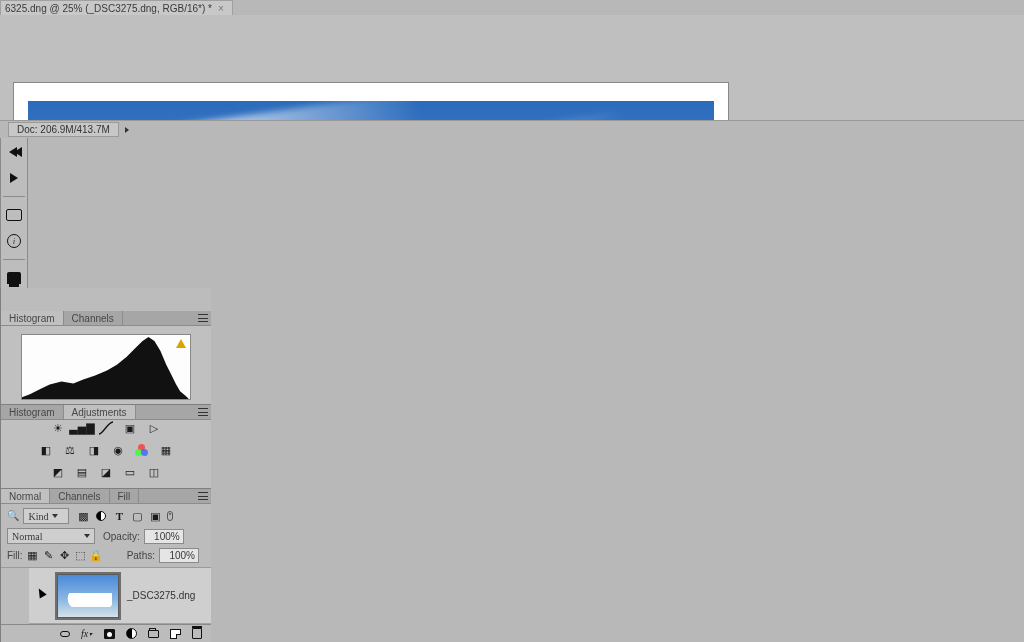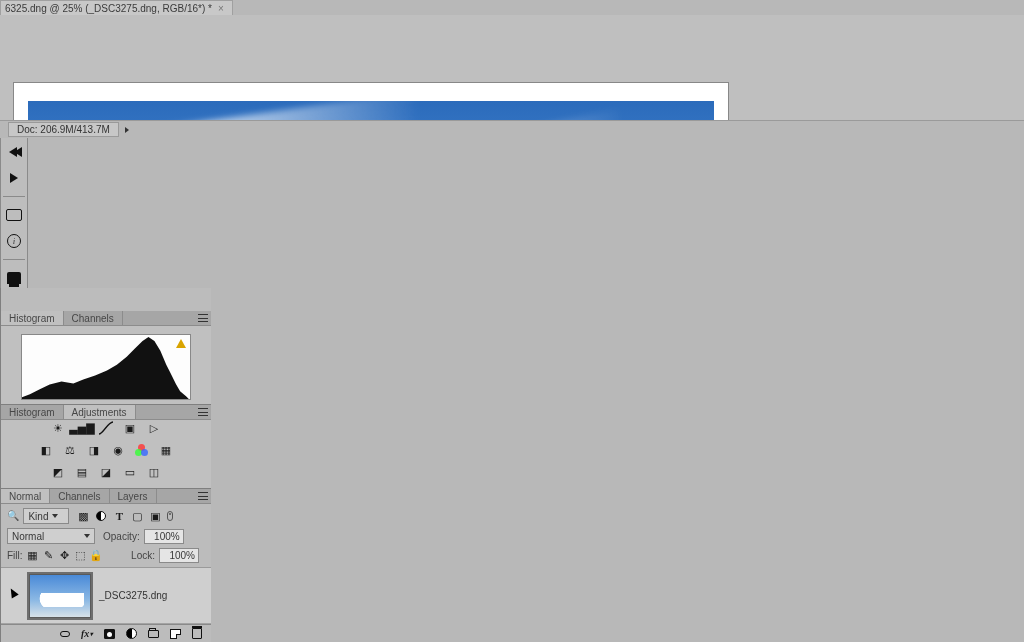--- a/index.html
+++ b/index.html
@@ -49,42 +49,42 @@
   .adj-title { padding:5px 8px 3px; color:#4a4a4a; }
   .adj-rows { display:flex; flex-direction:column; gap:6px; align-items:center; }
   .adj-row { display:flex; gap:6px; }
   .adj-ic { width:18px; height:16px; display:flex; align-items:center; justify-content:center; }
   .triad { position:relative; width:14px; height:12px; }
   .triad span { position:absolute; width:7px;height:7px;border-radius:50%;opacity:.8; }
   
   .panel-layers { flex:1; background:#bcbcbc; display:flex; flex-direction:column; }
   .layers-opts { padding:4px 6px; display:flex; flex-direction:column; gap:4px; border-bottom:1px solid #9a9a9a; }
   .row { display:flex; align-items:center; gap:4px; }
-  .select { height:16px; border:1px solid #8a8a8a; background:#cfcfcf; display:flex; align-items:center; padding:0 4px; gap:4px; }
+  .select { height:16px; border:1px solid #8a8a8a; background:#cfcfcf; display:flex; align-items:center; padding:0 4px; gap:4px;font-family:Liberation Serif, serif; }
   .select .chev { width:0;height:0;border-left:3px solid transparent;border-right:3px solid transparent;border-top:4px solid #333; }
   .kind-icons { display:flex; gap:6px; margin-left:4px; align-items:center; }
   .kind-icons span { width:12px; height:12px; display:flex; align-items:center; justify-content:center; }
   .pct-box { height:15px; width:40px; border:1px solid #8a8a8a; background:#e5e5e5; display:flex; align-items:center; justify-content:flex-end; padding:0 3px; }
   .lock-icons { display:flex; gap:4px; align-items:center; }
   .lock-icons span { width:12px;height:12px;display:flex;align-items:center;justify-content:center;color:#222; }
-  .layer-list { flex:1; overflow:auto; }
+  .layer-list { flex:1; overflow:auto;margin-left:28px; }
   .layer-item { display:flex; align-items:center; height:56px; border-bottom:1px solid #a3a3a3; padding:0 6px 0 4px; gap:8px; }
   .layer-item.sel { background:#cfcfcf; }
   .vis-col { width:16px; display:flex; align-items:center; justify-content:center; }
   .eye-ic { width:14px;height:9px;border:1.2px solid #111;border-radius:60%/100%; position:relative; }
   .eye-ic::after{content:"";position:absolute;left:4px;top:1.5px;width:4px;height:4px;background:#111;border-radius:50%;}
   .cursor-ic{ position:relative; width:15px; height:15px; }
   .cursor-ic::before{content:"";position:absolute;left:3px;top:0;width:0;height:0;border-left:4px solid transparent;border-right:4px solid transparent;border-bottom:9px solid #000;transform:rotate(-30deg);}
   .thumb { width:62px; height:44px; border:1px solid #5a5a5a; background:#888; position:relative; overflow:hidden; }
   .thumb.sky-t { background:linear-gradient(to bottom,#4a8ad8 0%,#8cb9e4 60%,#d7e1e8 100%); }
   .thumb.sky-t::after{content:"";position:absolute;left:6px;right:6px;top:18px;height:14px;background:radial-gradient(circle at 30% 40%,#fff 30%,transparent 32%),radial-gradient(circle at 60% 55%,#fff 32%,transparent 34%),radial-gradient(circle at 80% 40%,#fff 28%,transparent 30%);}
   .thumb.land-t { background:linear-gradient(to bottom,#d3a9c6 0%,#d9b3a1 40%,#4a3a4a 55%,#312432 100%); }
   .layer-name { flex:1; color:#333; font-size:10px; }
   
-  .layer-footer { height:18px; border-top:1px solid #8a8a8a; background:#bcbcbc; display:flex; align-items:center; justify-content:flex-end; gap:10px; padding:0 8px; color:#333;font-weight:bold; }
+  .layer-footer { height:18px; border-top:1px solid #8a8a8a; background:#bcbcbc; display:flex; align-items:center; justify-content:flex-end; gap:10px; padding:0 8px; color:#333; }
   .layer-footer span { width:12px; height:12px; display:flex; align-items:center; justify-content:center; }
   .trash { width:10px;height:11px;border:1px solid #111;border-radius:0 0 1px 1px;position:relative; }
   .trash::before{content:"";position:absolute;top:-3px;left:-1px;right:-1px;height:2px;background:#111;}
   .newlayer { width:11px;height:10px;border:1px solid #111;position:relative;background:#fff; }
   .newlayer::after{content:"";position:absolute;right:-1px;bottom:-1px;width:4px;height:4px;background:#bcbcbc;border-top:1px solid #111;border-left:1px solid #111;}
   .mask-ic { width:11px;height:10px;border:1px solid #111;border-radius:1px;position:relative;background:#111; }
   .mask-ic::after{content:"";position:absolute;left:2.5px;top:2px;width:5px;height:5px;border-radius:50%;background:#fff;}
   .adj-circ { width:11px;height:11px;border-radius:50%;background:linear-gradient(90deg,#000 50%,#fff 50%);border:1px solid #111; }
   .link-ic { width:10px;height:6px;border:1.2px solid #111;border-radius:3px; }
   .folder-ic{width:11px;height:8px;border:1px solid #111;border-radius:0 1px 1px 1px;position:relative;}
@@ -252,21 +252,21 @@
               <span class="g">◫</span>
             </div>
         </div>
       </div>
     </div>
 
     <div class="panel-layers">
       <div class="panel-header">
         <div class="ptab active">Normal</div>
         <div class="ptab">Channels</div>
-        <div class="ptab">Layers</div>
+        <div class="ptab">Fill</div>
         <div class="pmenu">
             <div class="ham">
               <span></span>
             </div>
           </div>
       </div>
 
       <div class="layers-opts">
         <div class="row">
           <span class="g" style="font-size:10px">🔍</span>
@@ -300,21 +300,21 @@
         </div>
         <div class="row">
           <span style="color:#444">Fill:</span>
           <div class="lock-icons">
             <span class="g">▦</span>
             <span class="g">✎</span>
             <span class="g">✥</span>
             <span class="g">⬚</span>
             <span class="g">🔒</span>
           </div>
-          <span style="margin-left:auto;color:#444">Lock:</span>
+          <span style="margin-left:auto;color:#444">Paths:</span>
           <div class="pct-box">
               <span>100%</span>
             </div>
           <div class="chev" style="margin-left:2px"></div>
         </div>
       </div>
 
       <div class="layer-list">
         <div class="layer-item sel">
           <div class="vis-col">

